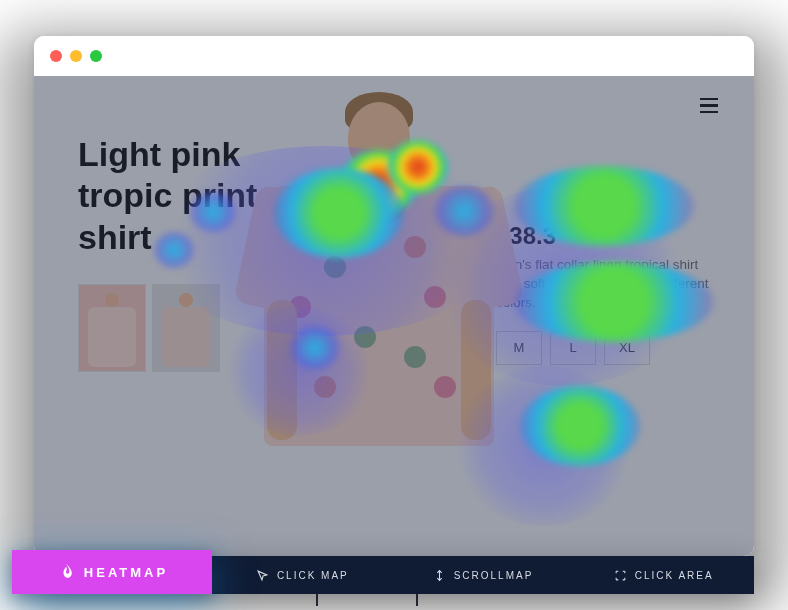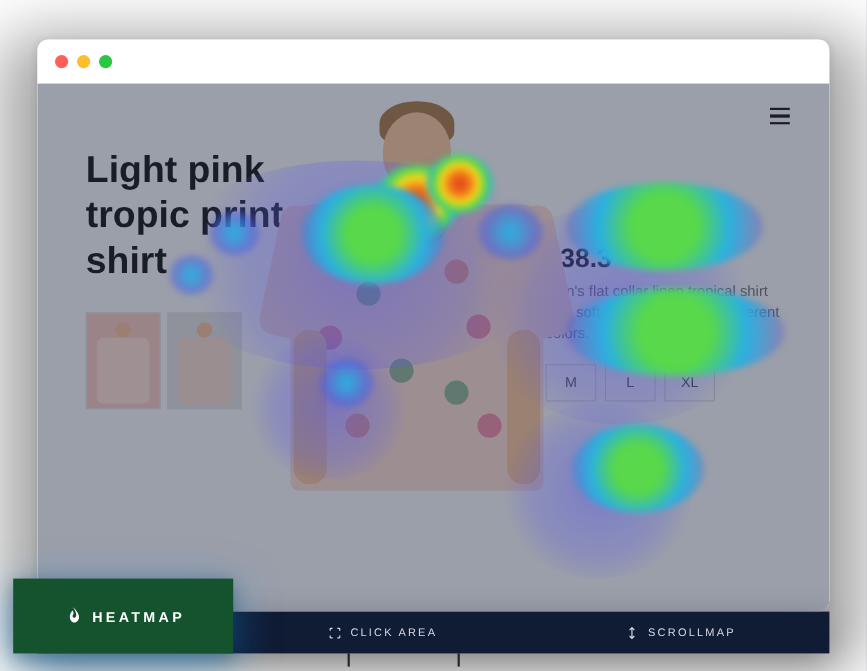--- a/index.html
+++ b/index.html
@@ -58,21 +58,21 @@
 
 .heat { position:absolute; z-index:6; pointer-events:none; }
 .blob { position:absolute; border-radius:50%; filter: blur(3px); }
 .purple-glow { position:absolute; border-radius:50%; background: radial-gradient(circle, rgba(90,90,230,0.48) 0%, rgba(90,90,230,0.24) 50%, rgba(90,90,230,0) 72%); }
 .hot { background: radial-gradient(circle, #e03a1a 0%, #f07a1a 24%, #f7d81a 42%, #58d84a 58%, #2bb0e0 75%, rgba(60,80,220,0.35) 92%, rgba(60,80,220,0) 100%); }
 .warm { background: radial-gradient(circle, #58d84a 0%, #58d84a 30%, #2bb0e0 60%, rgba(60,80,220,0.3) 88%, rgba(60,80,220,0) 100%); }
 .cool { background: radial-gradient(circle, #2bb0e0 0%, rgba(70,90,230,0.5) 60%, rgba(70,90,230,0) 100%); }
 
 .bottom-bar { position:absolute; left:34px; bottom:16px; width:720px; height:38px; background:#101b34; display:flex; align-items:center; z-index:3; box-shadow: 0 8px 30px rgba(0,0,0,0.3); }
 .tab { flex:1; display:flex; align-items:center; justify-content:center; gap:8px; color:#d8dce4; font-size:10px; letter-spacing:2px; font-weight:500; height:100%; cursor:pointer; }
-.tab.active-heat { position:absolute; left:-22px; bottom:0; width:200px; height:68px; background:#14532d; color:#fff; font-size:13px; letter-spacing:3px; font-weight:600; box-shadow: 0 10px 40px rgba(24,150,235,0.5), 0 4px 16px rgba(0,0,0,0.35); z-index:4; }
+.tab.active-heat { position:absolute; left:-22px; bottom:0; width:200px; height:44px; background:#d946ef; color:#fff; font-size:13px; letter-spacing:3px; font-weight:600; box-shadow: 0 10px 40px rgba(24,150,235,0.5), 0 4px 16px rgba(0,0,0,0.35); z-index:4; }
 .tab.active-heat .flame { width:20px; height:20px; }
 .bottom-bar .spacer { width:178px; flex:none; }
 
 .flame { display:inline-block; }
 .icon { width:13px; height:13px; display:inline-block; }
 
 
 .notch { position:absolute; bottom:4px; width:2px; height:12px; background:#2a2d38; z-index:1; }
 .notch.n1 { left:316px; }
 .notch.n2 { left:416px; }
@@ -183,29 +183,37 @@
       </svg>
   </span>
   <span>HEATMAP</span>
 </div>
 
 <div class="bottom-bar">
   <div class="spacer"></div>
   <div class="tab">
     <span class="icon">
       <svg viewBox="0 0 24 24" width="13" height="13" fill="none" stroke="#d8dce4" stroke-width="2">
-          <path d="M4 4h4M16 4h4M4 20h4M16 20h4M4 4v4M4 16v4M20 4v4M20 16v4"></path>
+          <path d="M4 4l7 16 2-7 7-2z"></path>
         </svg>
     </span>
-    <span>CLICK AREA</span>
+    <span>CLICK MAP</span>
   </div>
   <div class="tab">
     <span class="icon">
       <svg viewBox="0 0 24 24" width="13" height="13" fill="none" stroke="#d8dce4" stroke-width="2">
           <path d="M12 3v18M8 7l4-4 4 4M8 17l4 4 4-4"></path>
         </svg>
     </span>
     <span>SCROLLMAP</span>
   </div>
+  <div class="tab">
+    <span class="icon">
+      <svg viewBox="0 0 24 24" width="13" height="13" fill="none" stroke="#d8dce4" stroke-width="2">
+          <path d="M4 4h4M16 4h4M4 20h4M16 20h4M4 4v4M4 16v4M20 4v4M20 16v4"></path>
+        </svg>
+    </span>
+    <span>CLICK AREA</span>
+  </div>
 </div>
 
 <div class="notch n1"></div>
 <div class="notch n2"></div>
 
 </body></html>

